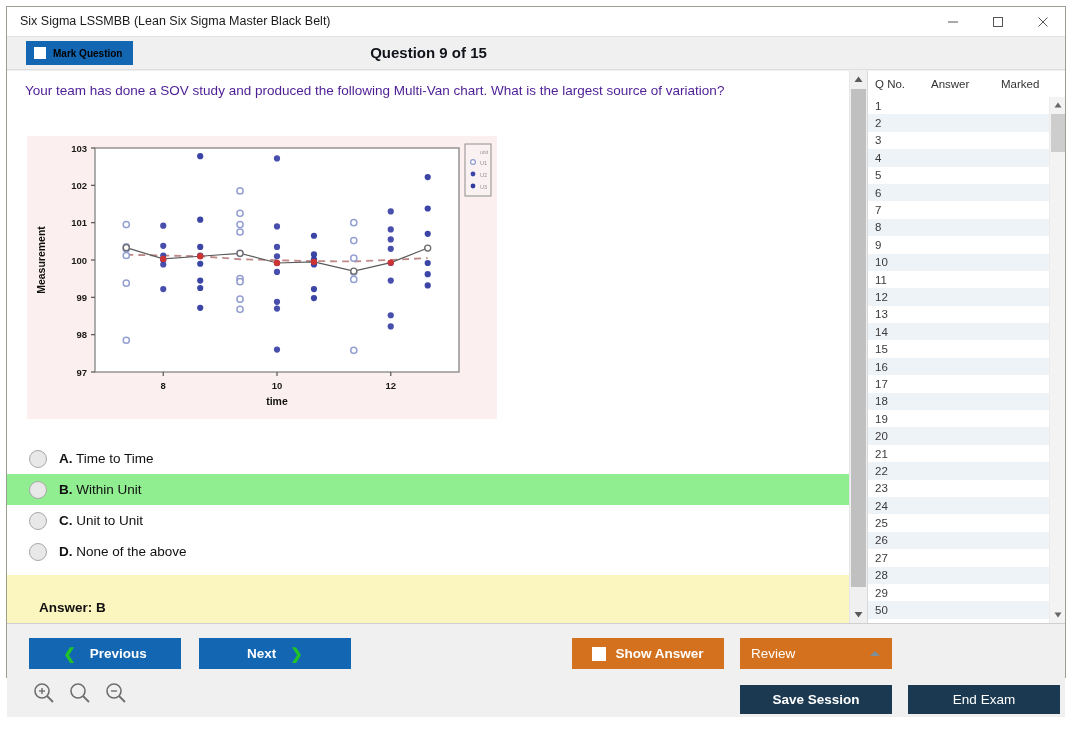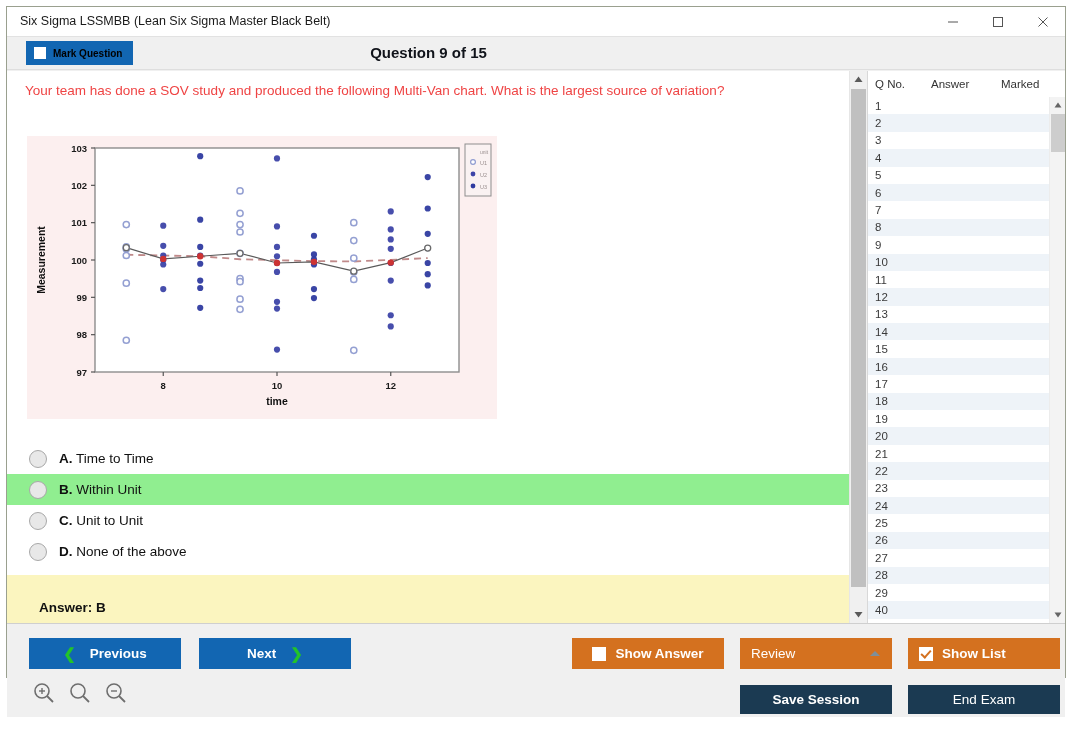--- a/index.html
+++ b/index.html
@@ -121,21 +121,21 @@
     height: 552px;
     background: #ffffff;
     overflow: hidden;
   }
   .qtext {
     position: absolute;
     left: 18px;
     top: 11px;
     width: 790px;
     font-size: 13.5px;
-    color: #ef4444;
+    color: #4c1d95;
     line-height: 1.35;
   }
 
   
   .chart-wrap {
     position: absolute;
     left: 20px;
     top: 65px;
     width: 470px;
     height: 283px;
@@ -717,21 +717,21 @@
               <span class="c-qno">28</span>
               <span class="c-ans"></span>
               <span class="c-mrk"></span>
             </div>
             <div class="lrow">
               <span class="c-qno">29</span>
               <span class="c-ans"></span>
               <span class="c-mrk"></span>
             </div>
             <div class="lrow alt">
-              <span class="c-qno">40</span>
+              <span class="c-qno">50</span>
               <span class="c-ans"></span>
               <span class="c-mrk"></span>
             </div>
           </div>
         <div class="lscroll">
           <div class="lsb-arrow up">
             <svg width="8" height="6" viewBox="0 0 8 6">
                 <polygon points="4,0.5 7.5,5.5 0.5,5.5" fill="#666"></polygon>
               </svg>
           </div>
@@ -755,24 +755,20 @@
         <span class="nav-chevron">❯</span>
       </div>
       <div class="fbtn orange" id="btn-show-answer">
         <span class="chk"></span>
         <span>Show Answer</span>
       </div>
       <div class="fbtn orange" id="btn-review">
         <span>Review</span>
         <span class="up-caret"></span>
       </div>
-      <div class="fbtn orange" id="btn-show-list">
-        <span class="chk checked"></span>
-        <span>Show List</span>
-      </div>
       <div class="fbtn navy" id="btn-save-session">
         <span>Save Session</span>
       </div>
       <div class="fbtn navy" id="btn-end-exam">
         <span>End Exam</span>
       </div>
 
       <div class="zoom-row">
         <div class="zbtn">
           <svg width="26" height="26" viewBox="0 0 26 26">

